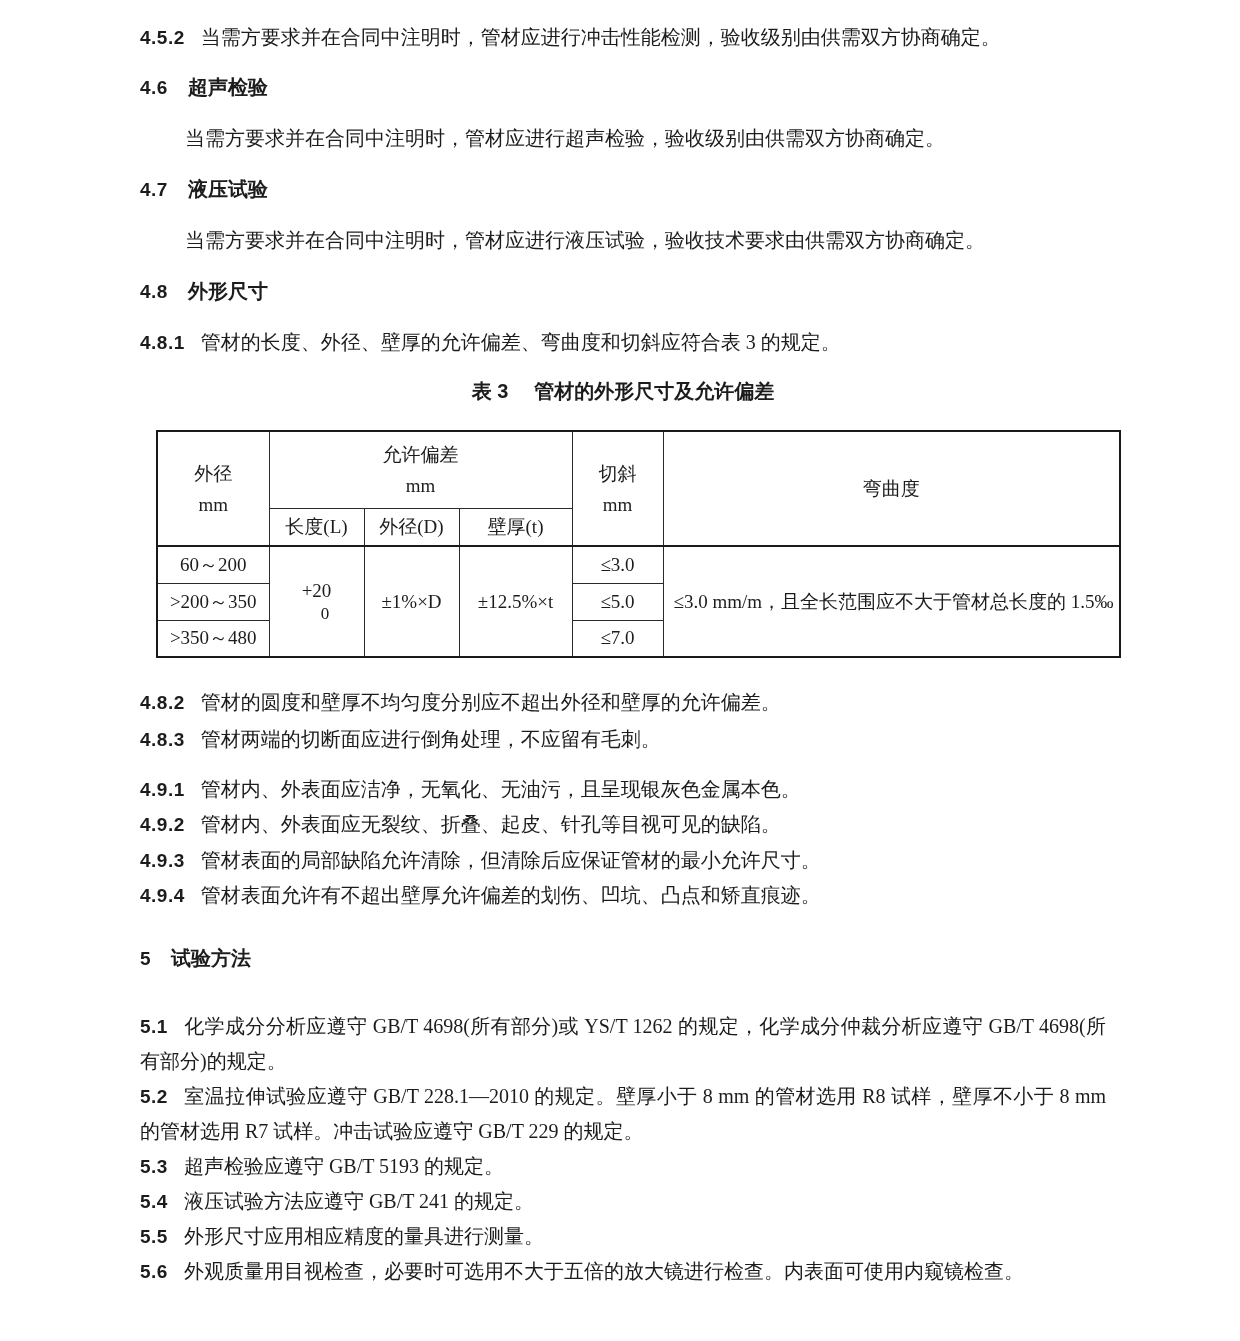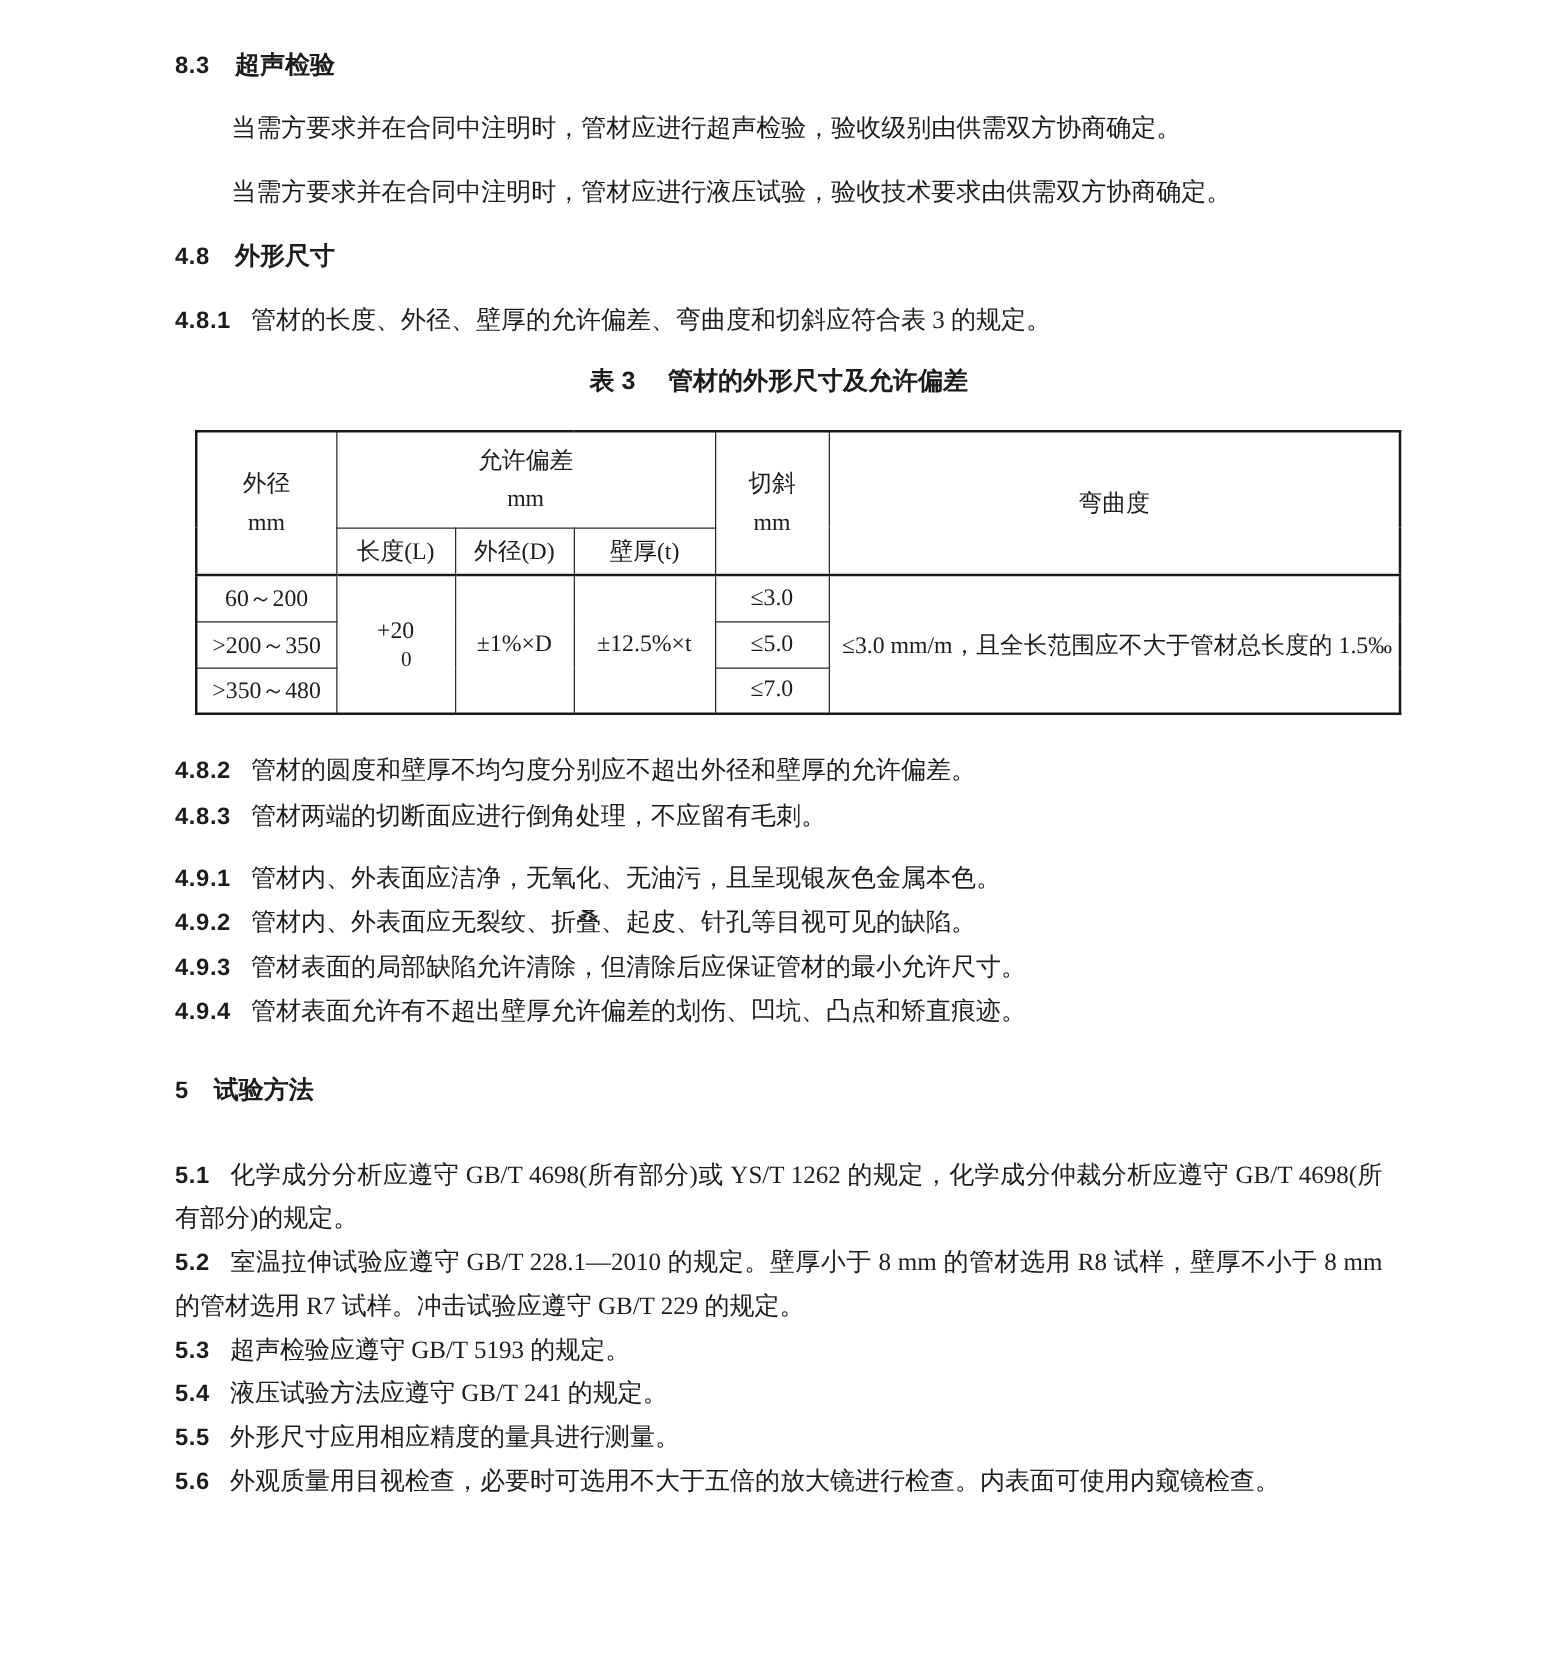--- a/index.html
+++ b/index.html
@@ -61,25 +61,27 @@
   .spec td.bend { text-align: left; padding-left: 10px; }
   .spec .subth { font-size: 19px; }
   .stack { display: inline-block; text-align: center; line-height: 23px; font-size: 19px; }
   .stack .stack0 { display: block; padding-left: 17px; font-size: 17px; }
 </style>
 </head>
 <body>
 
 <div class="page">
 
+  <p class="clause"><span class="num">4.5.2</span><span>当需方要求并在合同中注明时，管材应进行冲击性能检测，验收级别由供需双方协商确定。</span></p>
 
-  <h3 class="heading mt15"><span class="num">8.3</span><span>超声检验</span></h3>
+  <h3 class="heading mt15"><span class="num">4.6</span><span>超声检验</span></h3>
 
   <p class="clause indent mt16"><span>当需方要求并在合同中注明时，管材应进行超声检验，验收级别由供需双方协商确定。</span></p>
 
+  <h3 class="heading mt16"><span class="num">4.7</span><span>液压试验</span></h3>
 
   <p class="clause indent mt16"><span>当需方要求并在合同中注明时，管材应进行液压试验，验收技术要求由供需双方协商确定。</span></p>
 
   <h3 class="heading mt16"><span class="num">4.8</span><span>外形尺寸</span></h3>
 
   <p class="clause mt16"><span class="num">4.8.1</span><span>管材的长度、外径、壁厚的允许偏差、弯曲度和切斜应符合表 3 的规定。</span></p>
 
   <div class="tbl-title mt14"><span class="tbl-label">表 3</span><span>管材的外形尺寸及允许偏差</span></div>
 
   <table class="spec mt21">

